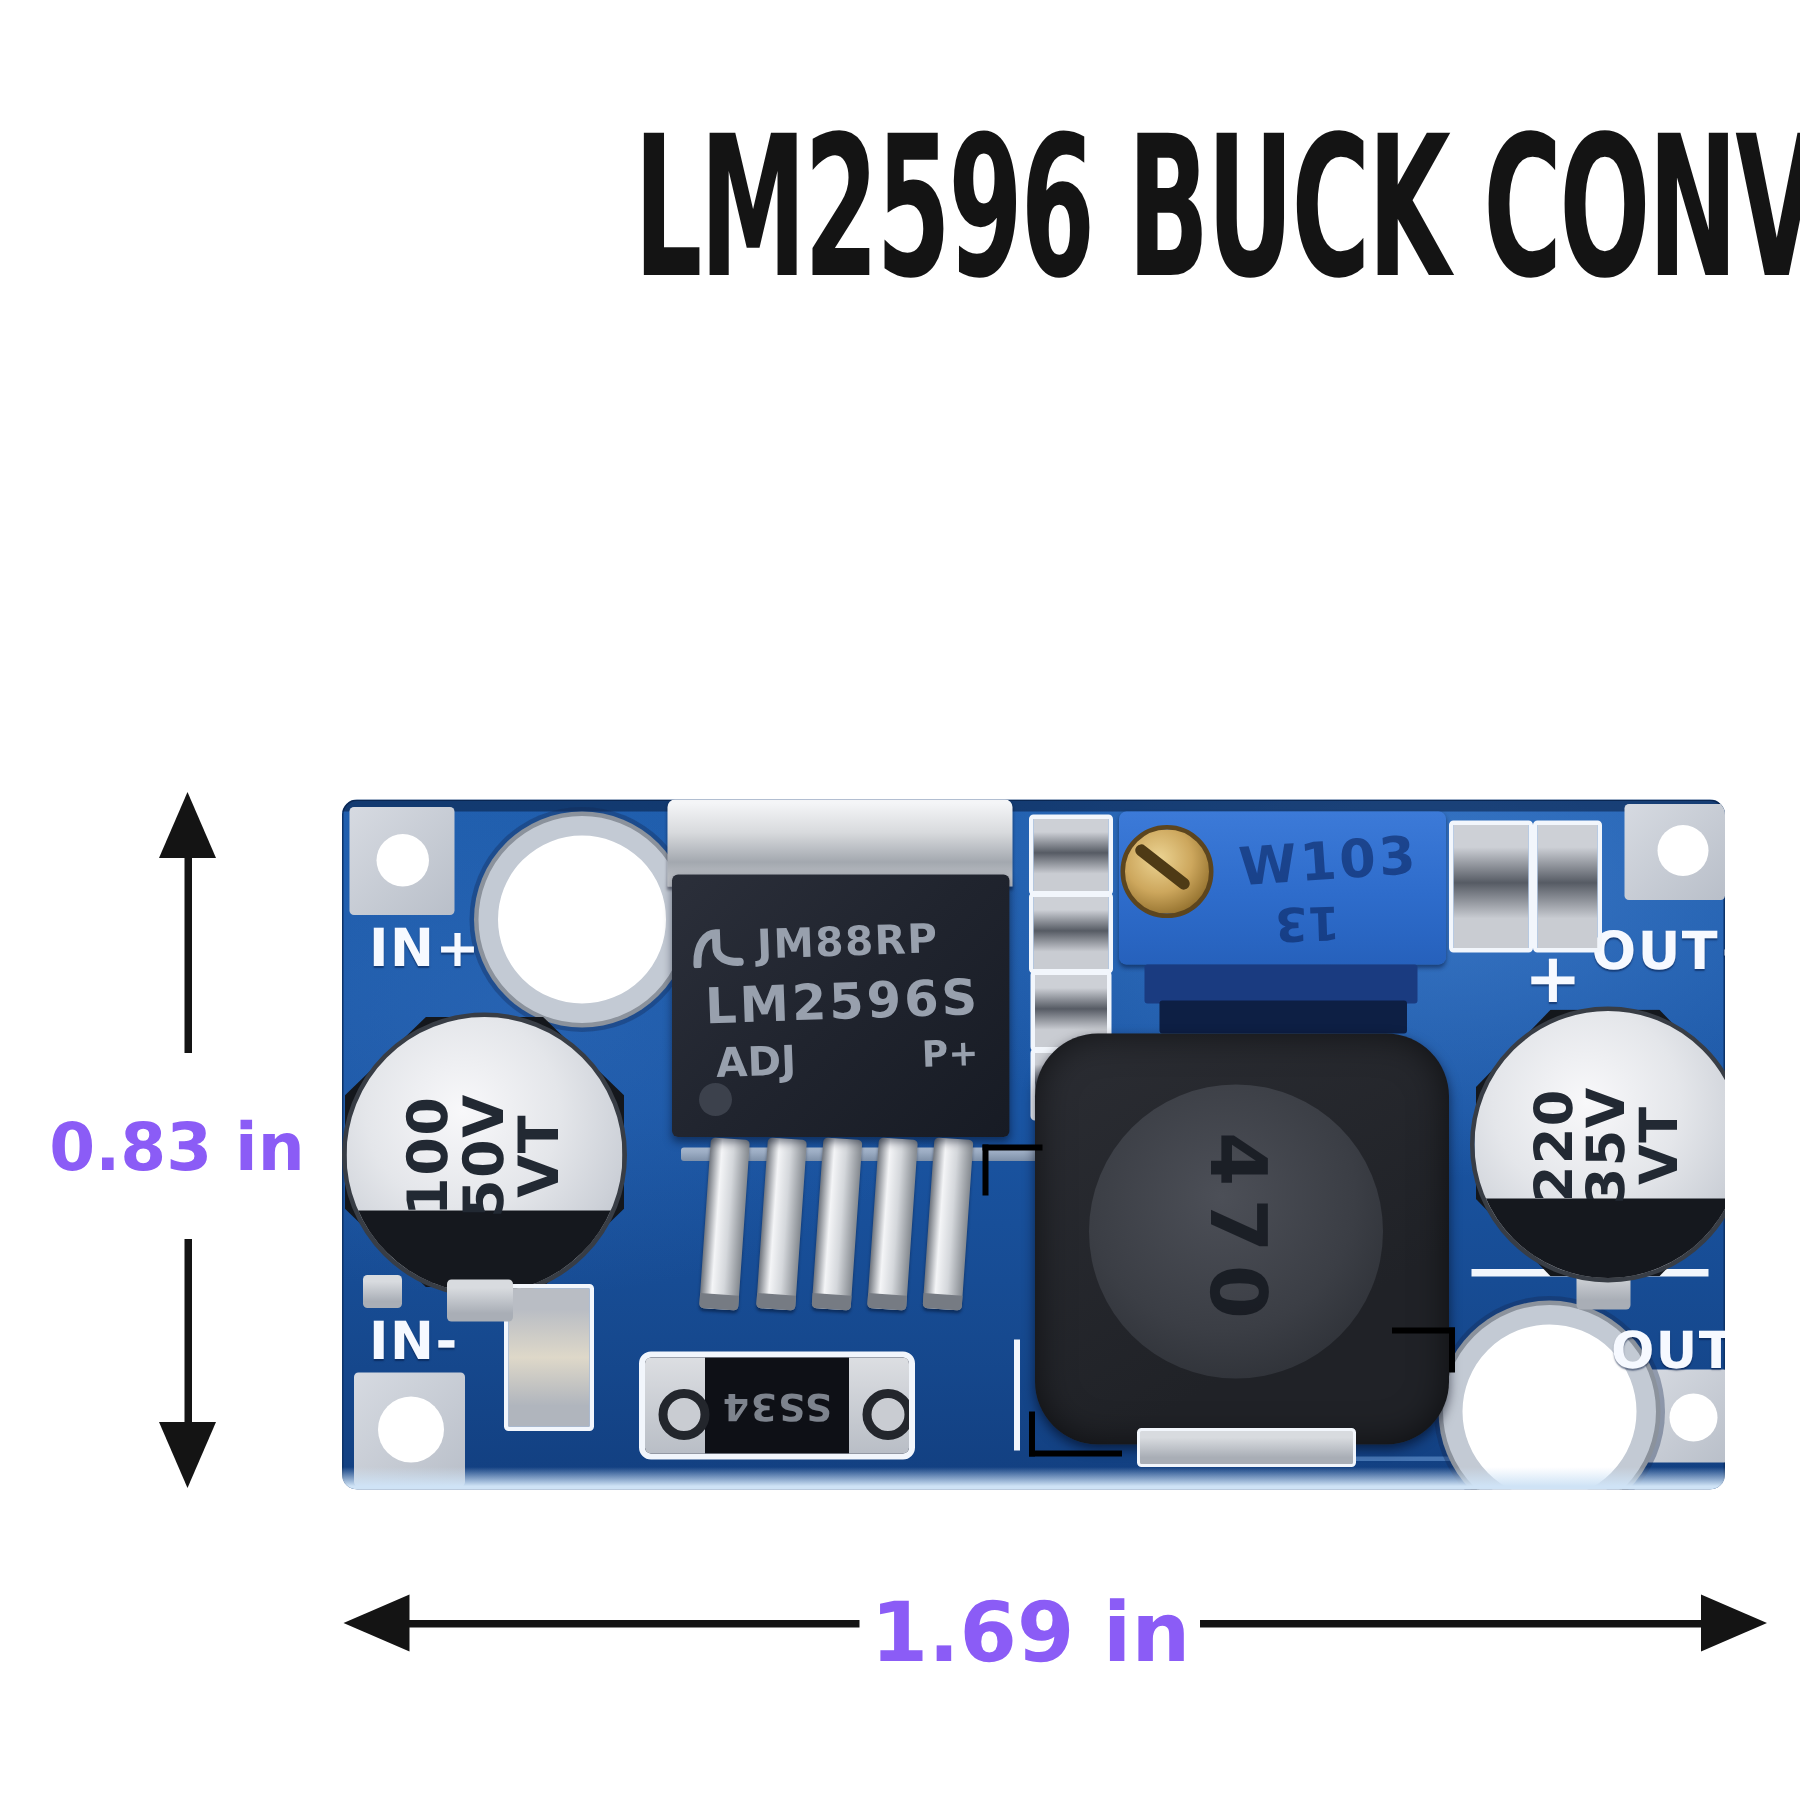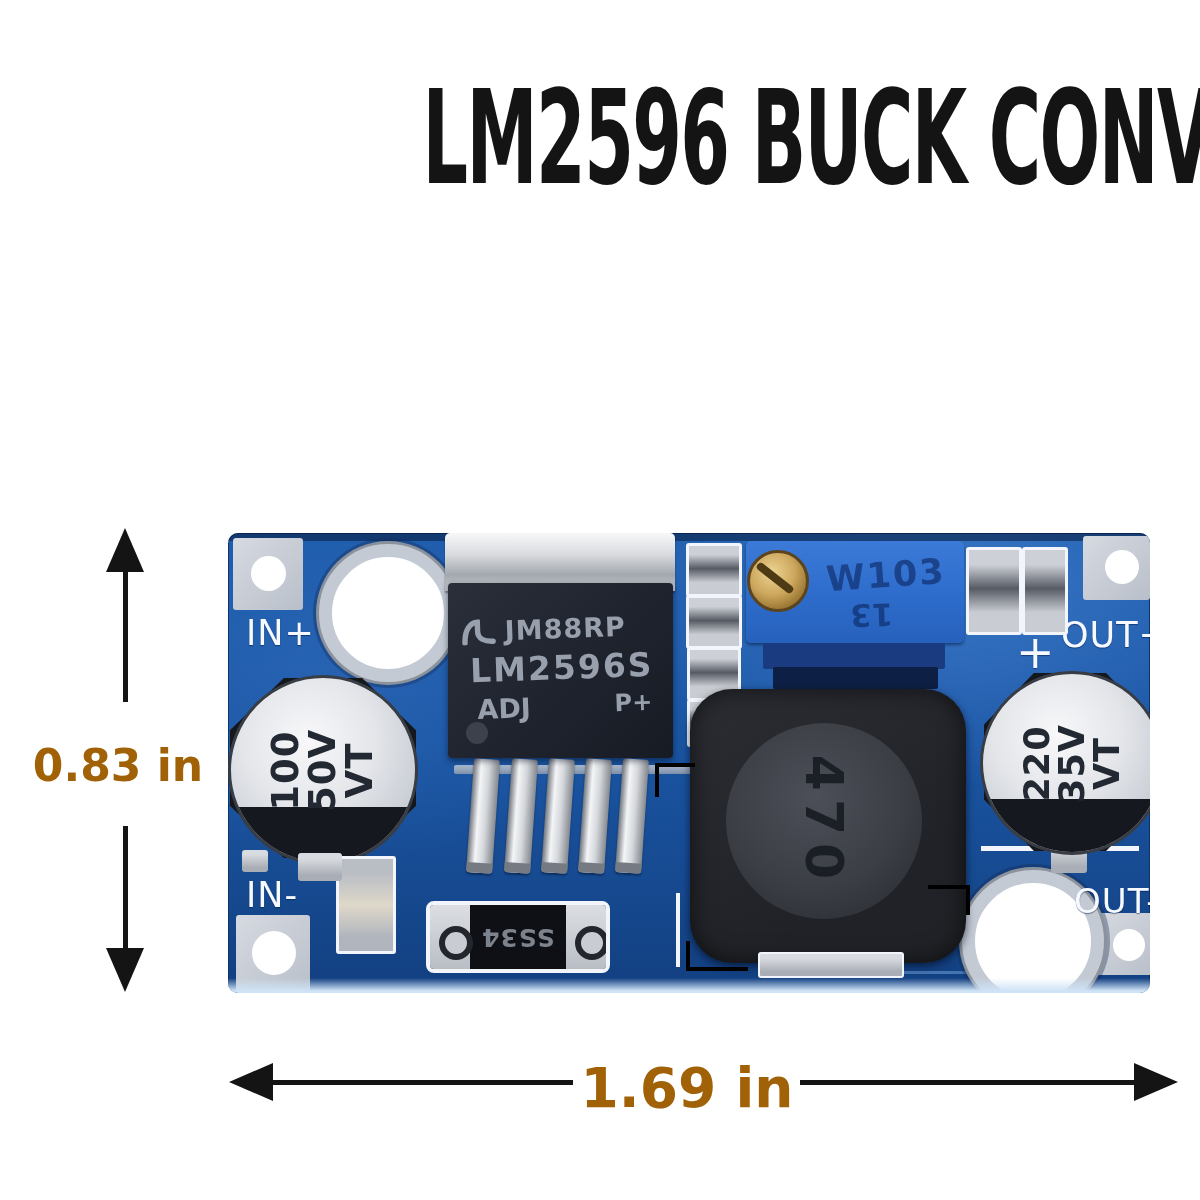--- a/index.html
+++ b/index.html
@@ -7,21 +7,21 @@
           font-family:"DejaVu Sans","Liberation Sans",sans-serif;}
   .abs{position:absolute;}
 
   
   #title-wrap{left:0;top:64px;width:1200px;text-align:center;}
   #title{display:inline-block;font-weight:bold;font-size:130px;line-height:1.15;
          letter-spacing:-3px;color:#141414;white-space:nowrap;
          transform:scaleX(0.55);transform-origin:center;}
 
   
-  .dim-label{color:#a16207;font-weight:bold;font-size:44px;}
+  .dim-label{color:#8b5cf6;font-weight:bold;font-size:44px;}
   .shaft-v{width:5px;background:#141414;}
   .shaft-h{height:5px;background:#141414;}
   .arr-up{width:0;height:0;border-left:19px solid transparent;border-right:19px solid transparent;border-bottom:44px solid #141414;}
   .arr-down{width:0;height:0;border-left:19px solid transparent;border-right:19px solid transparent;border-top:44px solid #141414;}
   .arr-left{width:0;height:0;border-top:19px solid transparent;border-bottom:19px solid transparent;border-right:44px solid #141414;}
   .arr-right{width:0;height:0;border-top:19px solid transparent;border-bottom:19px solid transparent;border-left:44px solid #141414;}
 
   
   #board{left:228px;top:533px;width:922px;height:460px;border-radius:10px;overflow:hidden;
          background:
@@ -31,21 +31,21 @@
          box-shadow:0 0 0 1px #0d3368 inset;}
   #board-top-shadow{left:0;top:0;width:100%;height:8px;background:rgba(8,28,62,.55);}
   #board-bottom-glow{left:0;bottom:0;width:100%;height:15px;
          background:linear-gradient(180deg,rgba(205,226,246,0),#cfe3f6 85%);}
 
   .corner-pad{background:linear-gradient(135deg,#d6dae1,#b9bfc9);border-radius:3px;}
   .pad-hole{background:#ffffff;border-radius:50%;}
   .big-hole{background:#ffffff;border-radius:50%;border:13px solid #c3cad4;
             box-shadow:0 0 0 3px #8b929c, 0 0 0 6px rgba(20,40,80,.35);}
 
-  .board-label{color:#f6f9ff;font-weight:normal;letter-spacing:1px;
+  .board-label{color:#f6f9ff;font-weight:bold;letter-spacing:1px;
                text-shadow:0 1px 1px rgba(0,20,60,.5);}
 
   
   .cap-base{background:#14171c;
             clip-path:polygon(29% 0,71% 0,100% 29%,100% 71%,71% 100%,29% 100%,0 71%,0 29%);}
   .cap{border-radius:50%;border:3px solid #383d45;overflow:hidden;
        background:radial-gradient(circle at 42% 34%, #f8f8fa 0%, #e4e6ea 40%, #cdd1d8 68%, #aeb4bd 100%);}
   .cap-stripe{position:absolute;left:-2%;right:-2%;bottom:-4%;height:34%;background:#15181e;}
   .cap-text-wrap{position:absolute;inset:0;display:flex;align-items:center;justify-content:center;}
   .cap-text{transform:rotate(-90deg);text-align:center;color:#222933;font-weight:bold;

